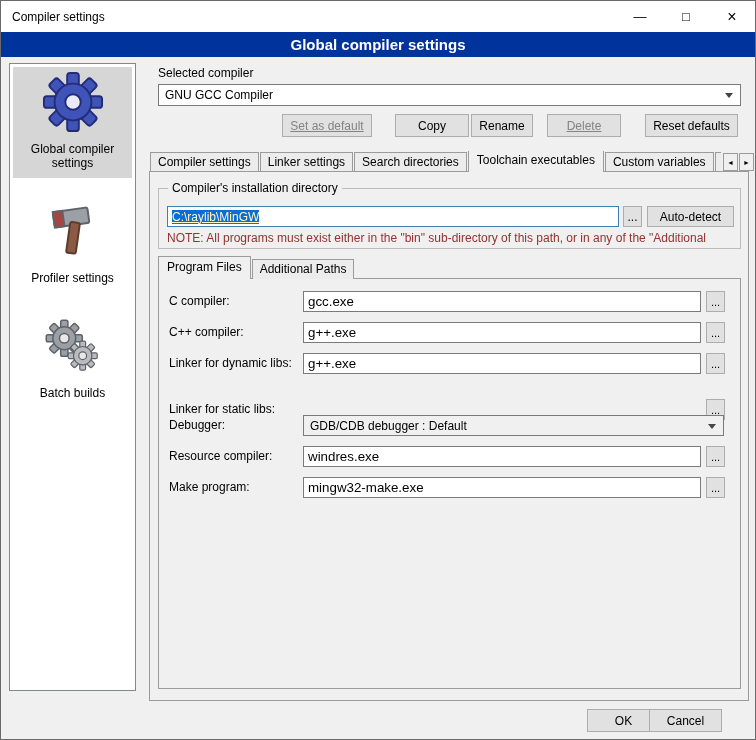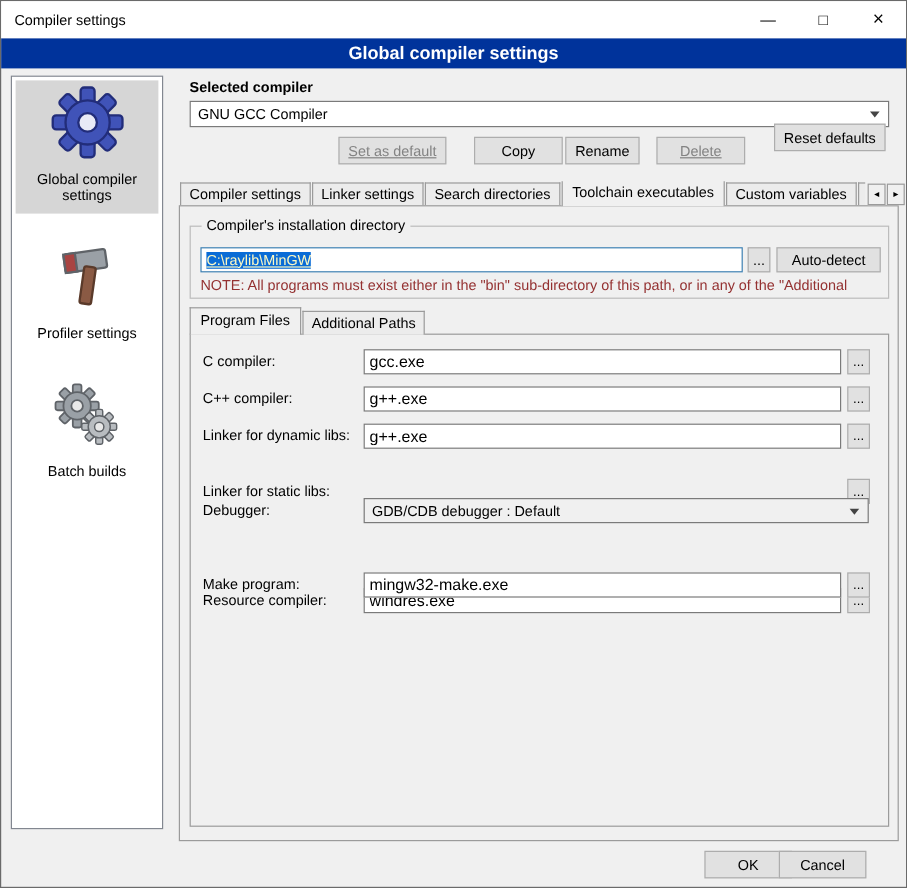--- a/index.html
+++ b/index.html
@@ -61,21 +61,21 @@
     border-left:4px solid transparent; border-right:4px solid transparent;
     border-top:5px solid #444;
   }
   .combo.gray { background:#f0f0f0; }
   .text-input {
     position:absolute; height:21px; background:#fff; border:1px solid #7a7a7a;
     display:flex; align-items:center; padding:0 4px; overflow:hidden; white-space:nowrap;
   }
   .text-input.focused { border-color:var(--focus-border,#3c7fb1); }
   .text-input .sel { background:var(--selection-bg,#0a6cd6); color:#fef9c3;text-decoration:underline; }
-  .label { position:absolute; white-space:nowrap;font-weight:bold; }
+  .label { position:absolute; white-space:nowrap; }
   
   .tabbar {
     position:absolute; left:149px; top:150px; width:571px; height:21px;
     display:flex; align-items:flex-end; overflow:hidden; white-space:nowrap;
   }
   .tab {
     border:1px solid #9b9b9b; border-bottom:none; background:#ececec;
     padding:2px 7px 3px 7px; margin-right:1px; flex:0 0 auto; cursor:default;
   }
   .tab.active {
@@ -191,21 +191,21 @@
   <span class="label" style="left:157px; top:65px;">Selected compiler</span>
   <div class="combo" style="left:157px; top:83px; width:583px;">
     <span>GNU GCC Compiler</span>
     <span class="chev"></span>
   </div>
 
   <div class="btn disabled" style="left:281px; top:113px; width:90px;">Set as default</div>
   <div class="btn" style="left:394px; top:113px; width:74px;">Copy</div>
   <div class="btn" style="left:470px; top:113px; width:62px;">Rename</div>
   <div class="btn disabled" style="left:546px; top:113px; width:74px;">Delete</div>
-  <div class="btn" style="left:644px; top:102px; width:93px;">Reset defaults</div>
+  <div class="btn" style="left:644px; top:113px; width:93px;">Reset defaults</div>
 
   <div class="tabbar">
     <span class="tab">Compiler settings</span>
     <span class="tab">Linker settings</span>
     <span class="tab">Search directories</span>
     <span class="tab active">Toolchain executables</span>
     <span class="tab">Custom variables</span>
     <span class="tab">Buil</span>
   </div>
   <div class="tab-scroll" style="left:722px;">◄</div>
@@ -254,21 +254,21 @@
     </div>
 
     <div class="frow" style="top:136px;">
       <span class="flabel">Debugger:</span>
       <div class="combo gray">
         <span>GDB/CDB debugger : Default</span>
         <span class="chev"></span>
       </div>
     </div>
 
-    <div class="frow" style="top:167px;margin-top:44px;">
+    <div class="frow" style="top:167px;">
       <span class="flabel">Resource compiler:</span>
       <input class="text-input" value="windres.exe" style="">
       <div class="btn browse">...</div>
     </div>
 
     <div class="frow" style="top:198px;">
       <span class="flabel">Make program:</span>
       <input class="text-input" value="mingw32-make.exe" style="">
       <div class="btn browse">...</div>
     </div>

